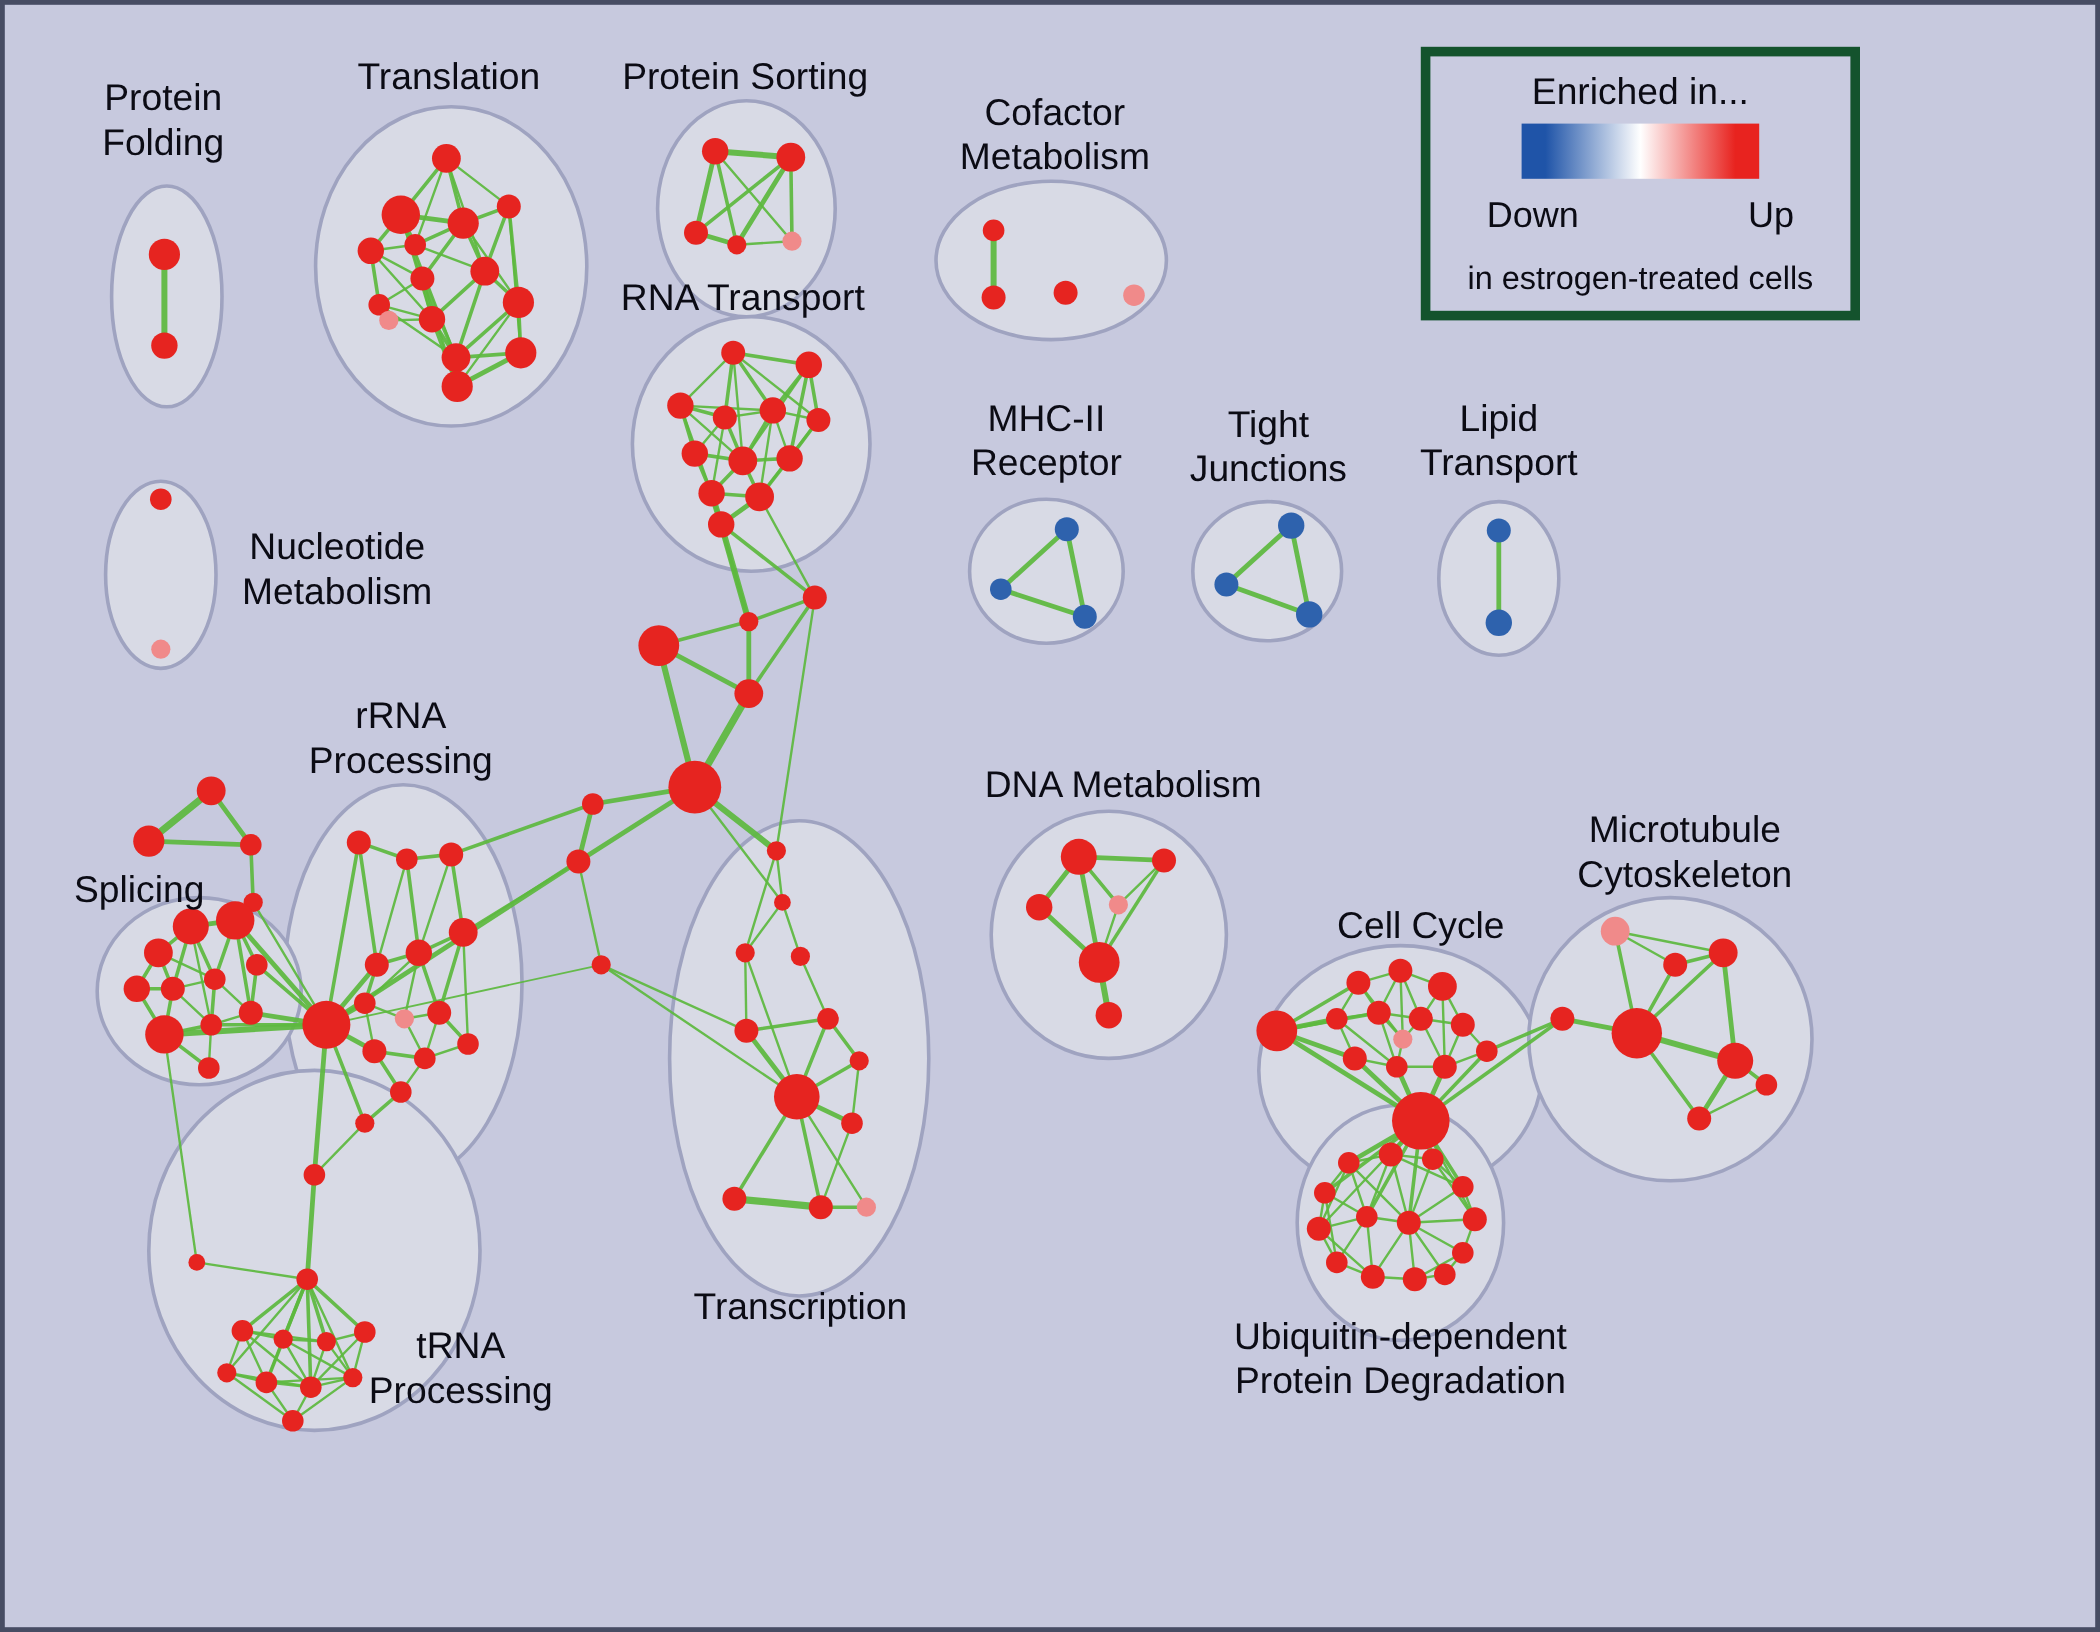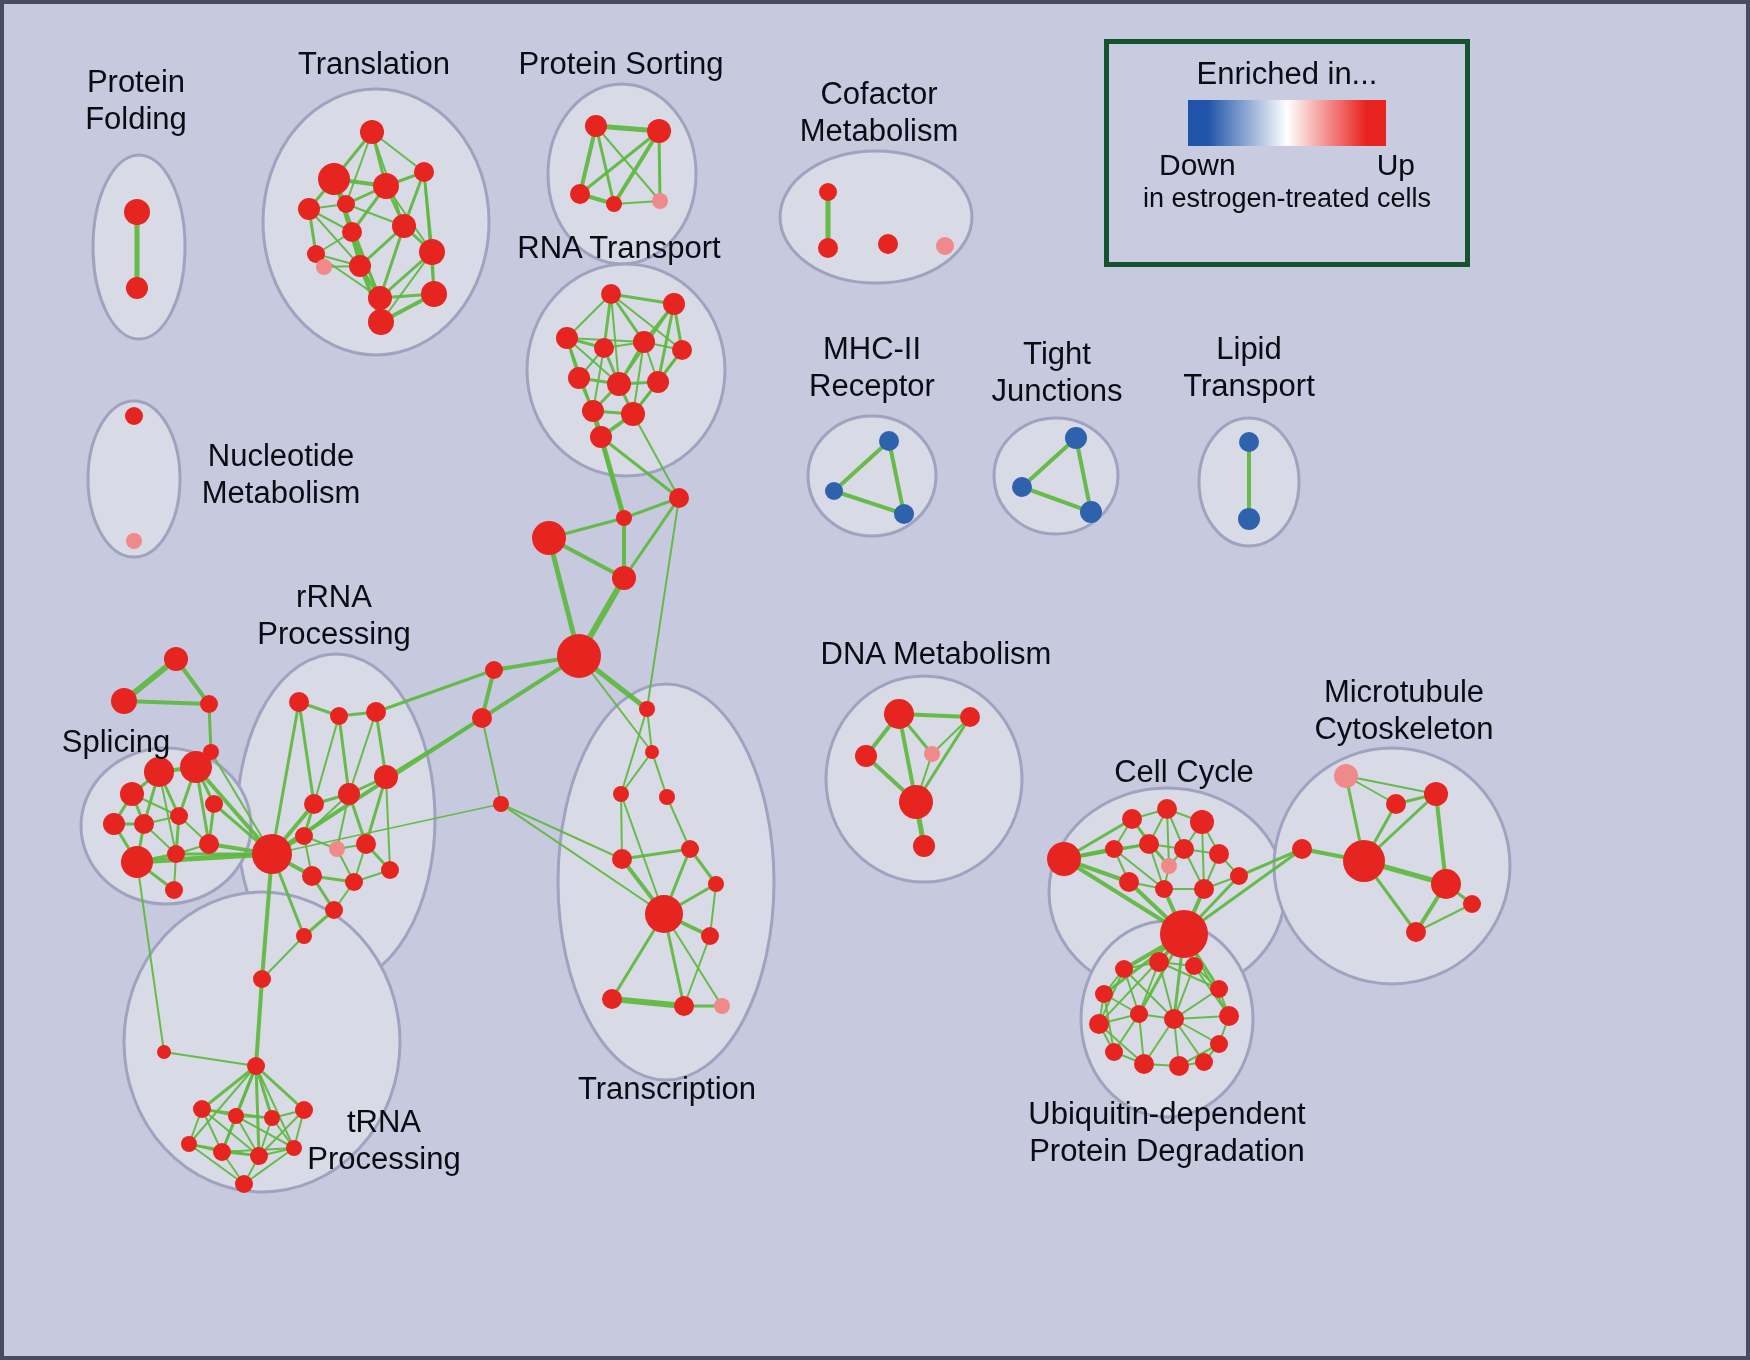--- a/index.html
+++ b/index.html
@@ -3,28 +3,28 @@
 <meta charset="utf-8">
 <style>
   html,body{margin:0;padding:0;background:#ffffff;font-family:"Liberation Sans",sans-serif;}
   .frame{
     position:relative;width:1750px;height:1360px;box-sizing:border-box;
     background:#c7c9de;border:4px solid #474c63;overflow:hidden;
   }
   #network-svg{position:absolute;left:0;top:0;}
   #network-svg text{font-family:"Liberation Sans",sans-serif;}
   .legend{
-    position:absolute;left:1100px;top:35px;width:366px;height:228px;box-sizing:border-box;
-    border:5px solid #14532d;background:#c9cbe0;
+    position:absolute;left:1180px;top:35px;width:366px;height:228px;box-sizing:border-box;
+    border:8px solid #14532d;background:#c9cbe0;
     display:flex;flex-direction:column;align-items:center;
   }
   .legend-title{font-size:31px;color:#0b0b14;margin-top:12px;}
   .gradient-bar{width:198px;height:46px;margin-top:8px;}
-  .legend-updown{width:256px;display:flex;justify-content:space-between;font-size:30px;color:#0b0b14;margin-top:2px;}
-  .legend-sub{font-size:27px;line-height:1.25;text-align:center;color:#0b0b14;margin-top:0;}
+  .legend-updown{width:256px;display:flex;justify-content:space-between;font-size:30px;color:#0b0b14;margin-top:14px;}
+  .legend-sub{font-size:27px;line-height:1.25;text-align:center;color:#0b0b14;margin-top:19px;}
 </style>
 </head>
 <body>
 
 <div class="frame">
   <svg id="network-svg" width="1750" height="1360" viewBox="0 0 1750 1360">
       <ellipse cx="135" cy="243" rx="46" ry="92" fill="#d8dae5" stroke="#9fa3c0" stroke-width="3"></ellipse>
       <ellipse cx="372" cy="218" rx="113" ry="133" fill="#d8dae5" stroke="#9fa3c0" stroke-width="3"></ellipse>
       <ellipse cx="618" cy="170" rx="74" ry="90" fill="#d8dae5" stroke="#9fa3c0" stroke-width="3"></ellipse>
       <ellipse cx="872" cy="213" rx="96" ry="66" fill="#d8dae5" stroke="#9fa3c0" stroke-width="3"></ellipse>

